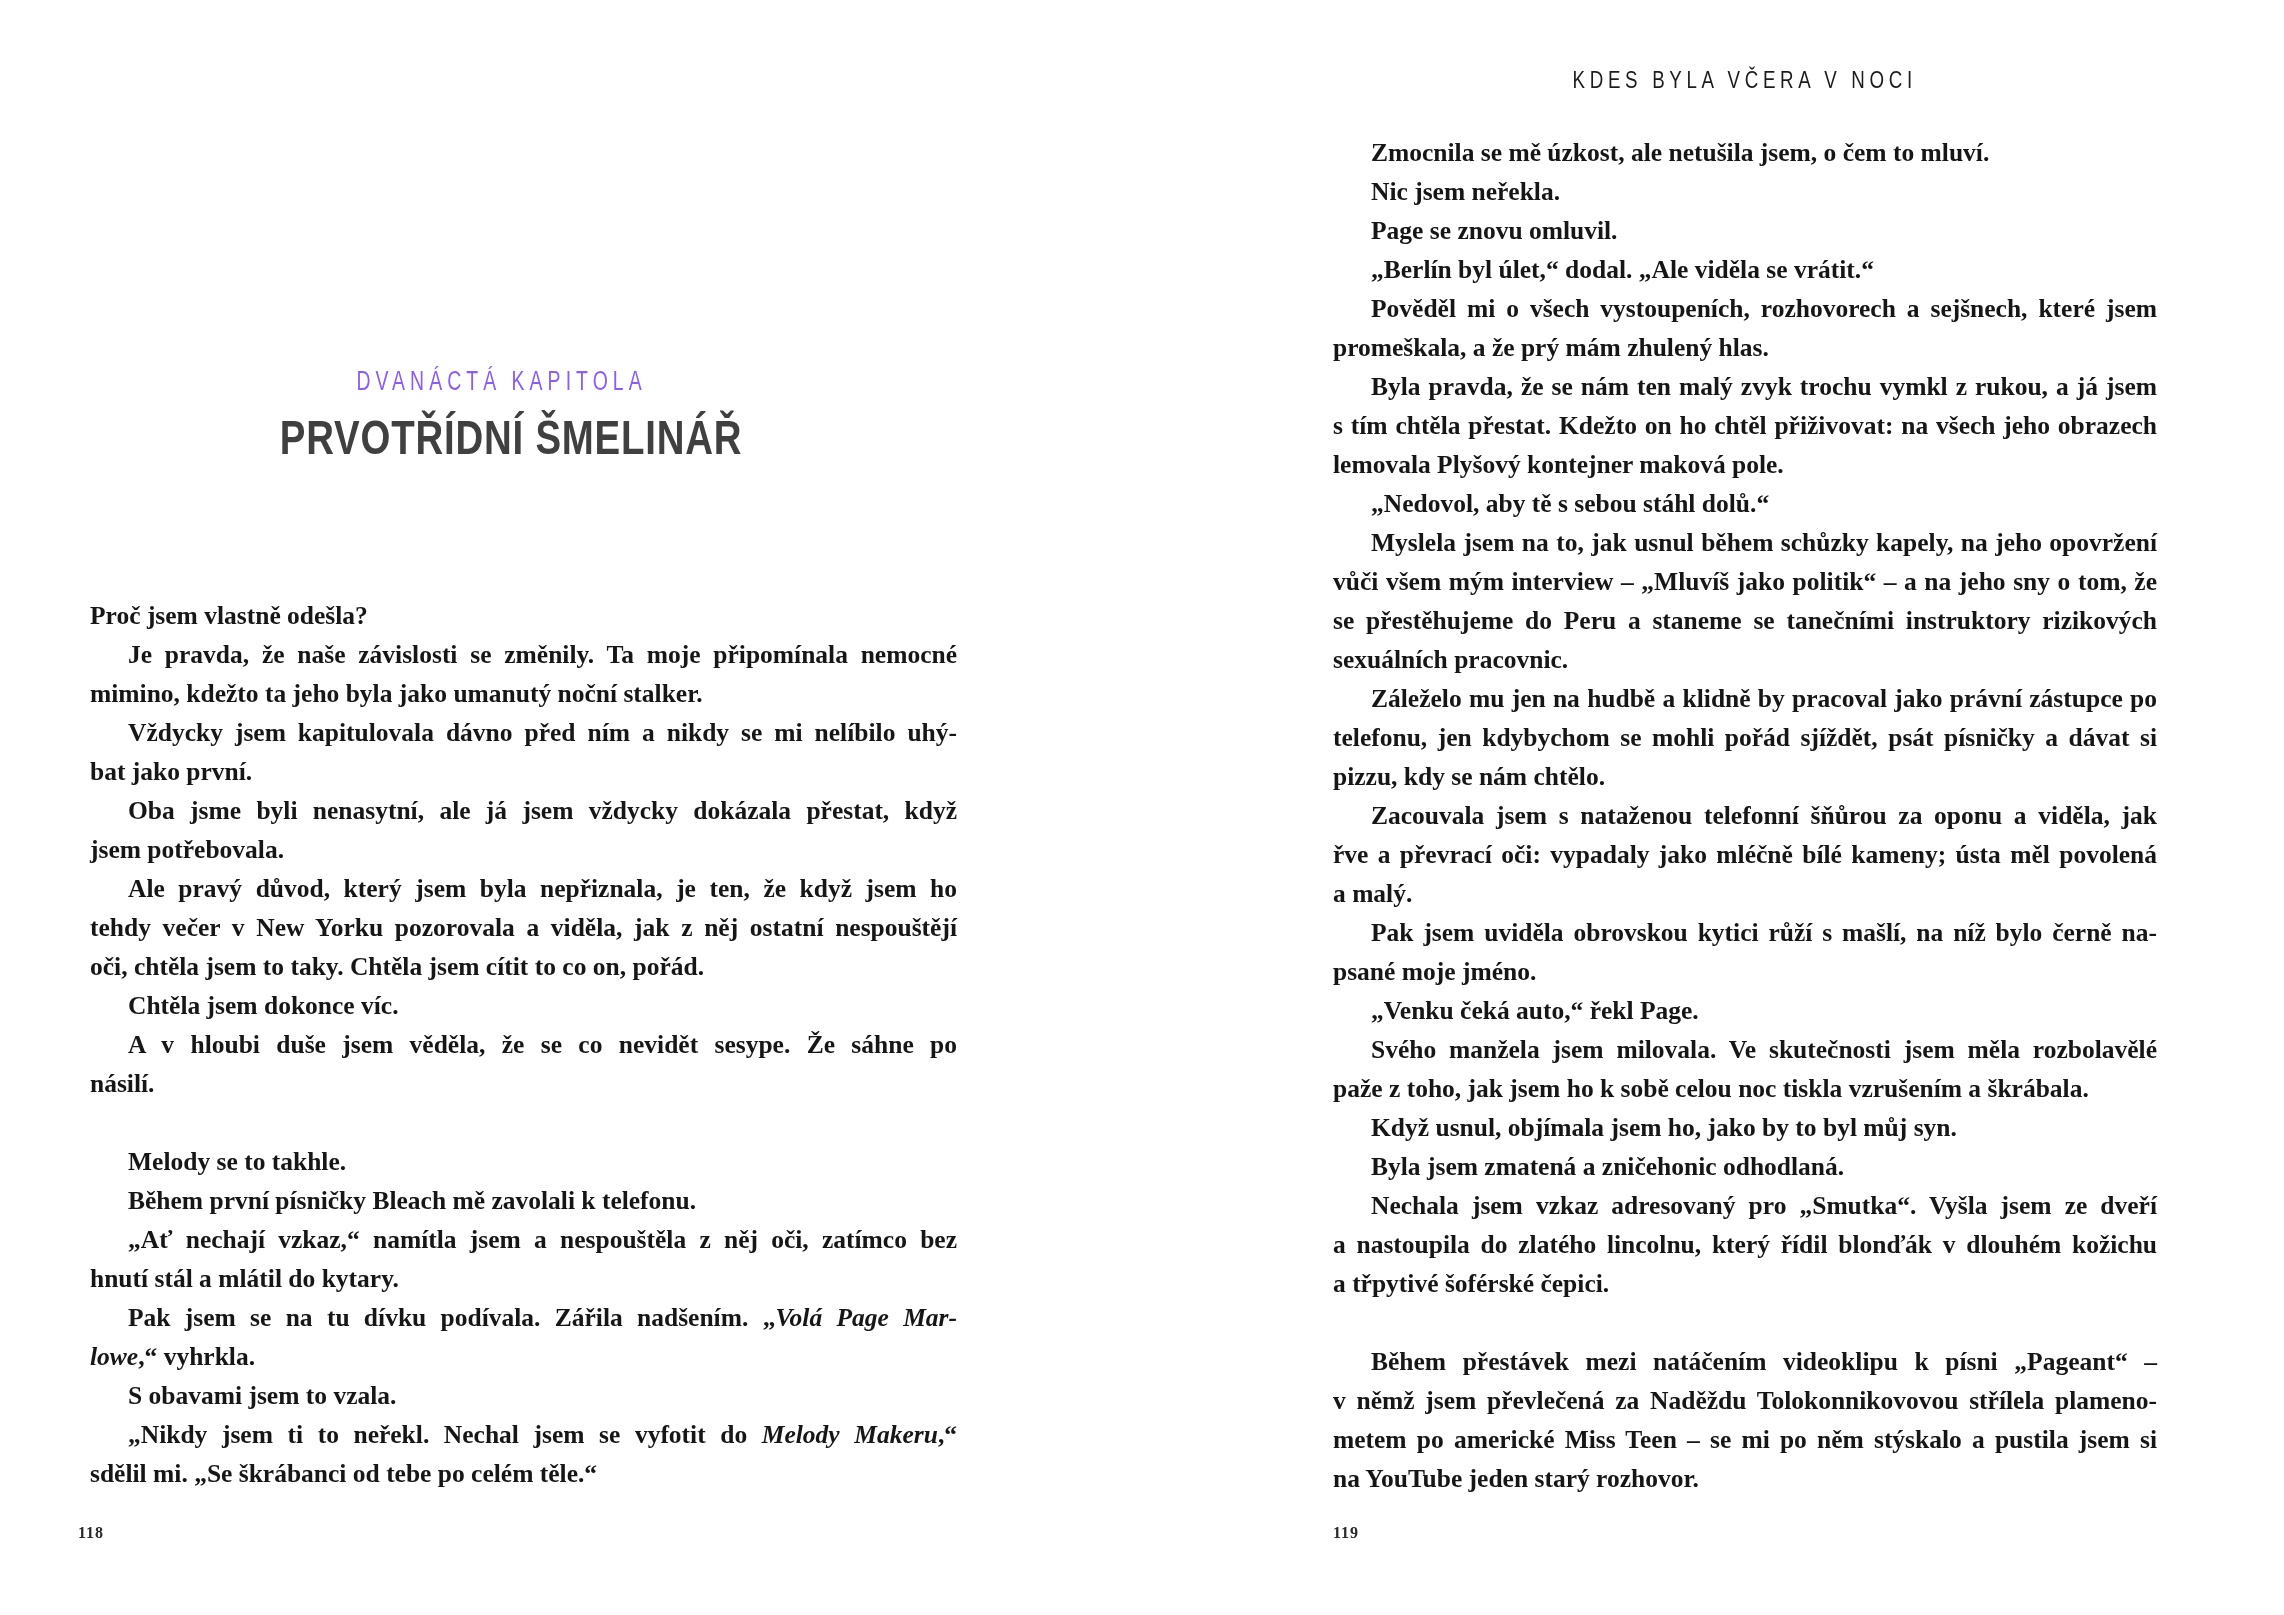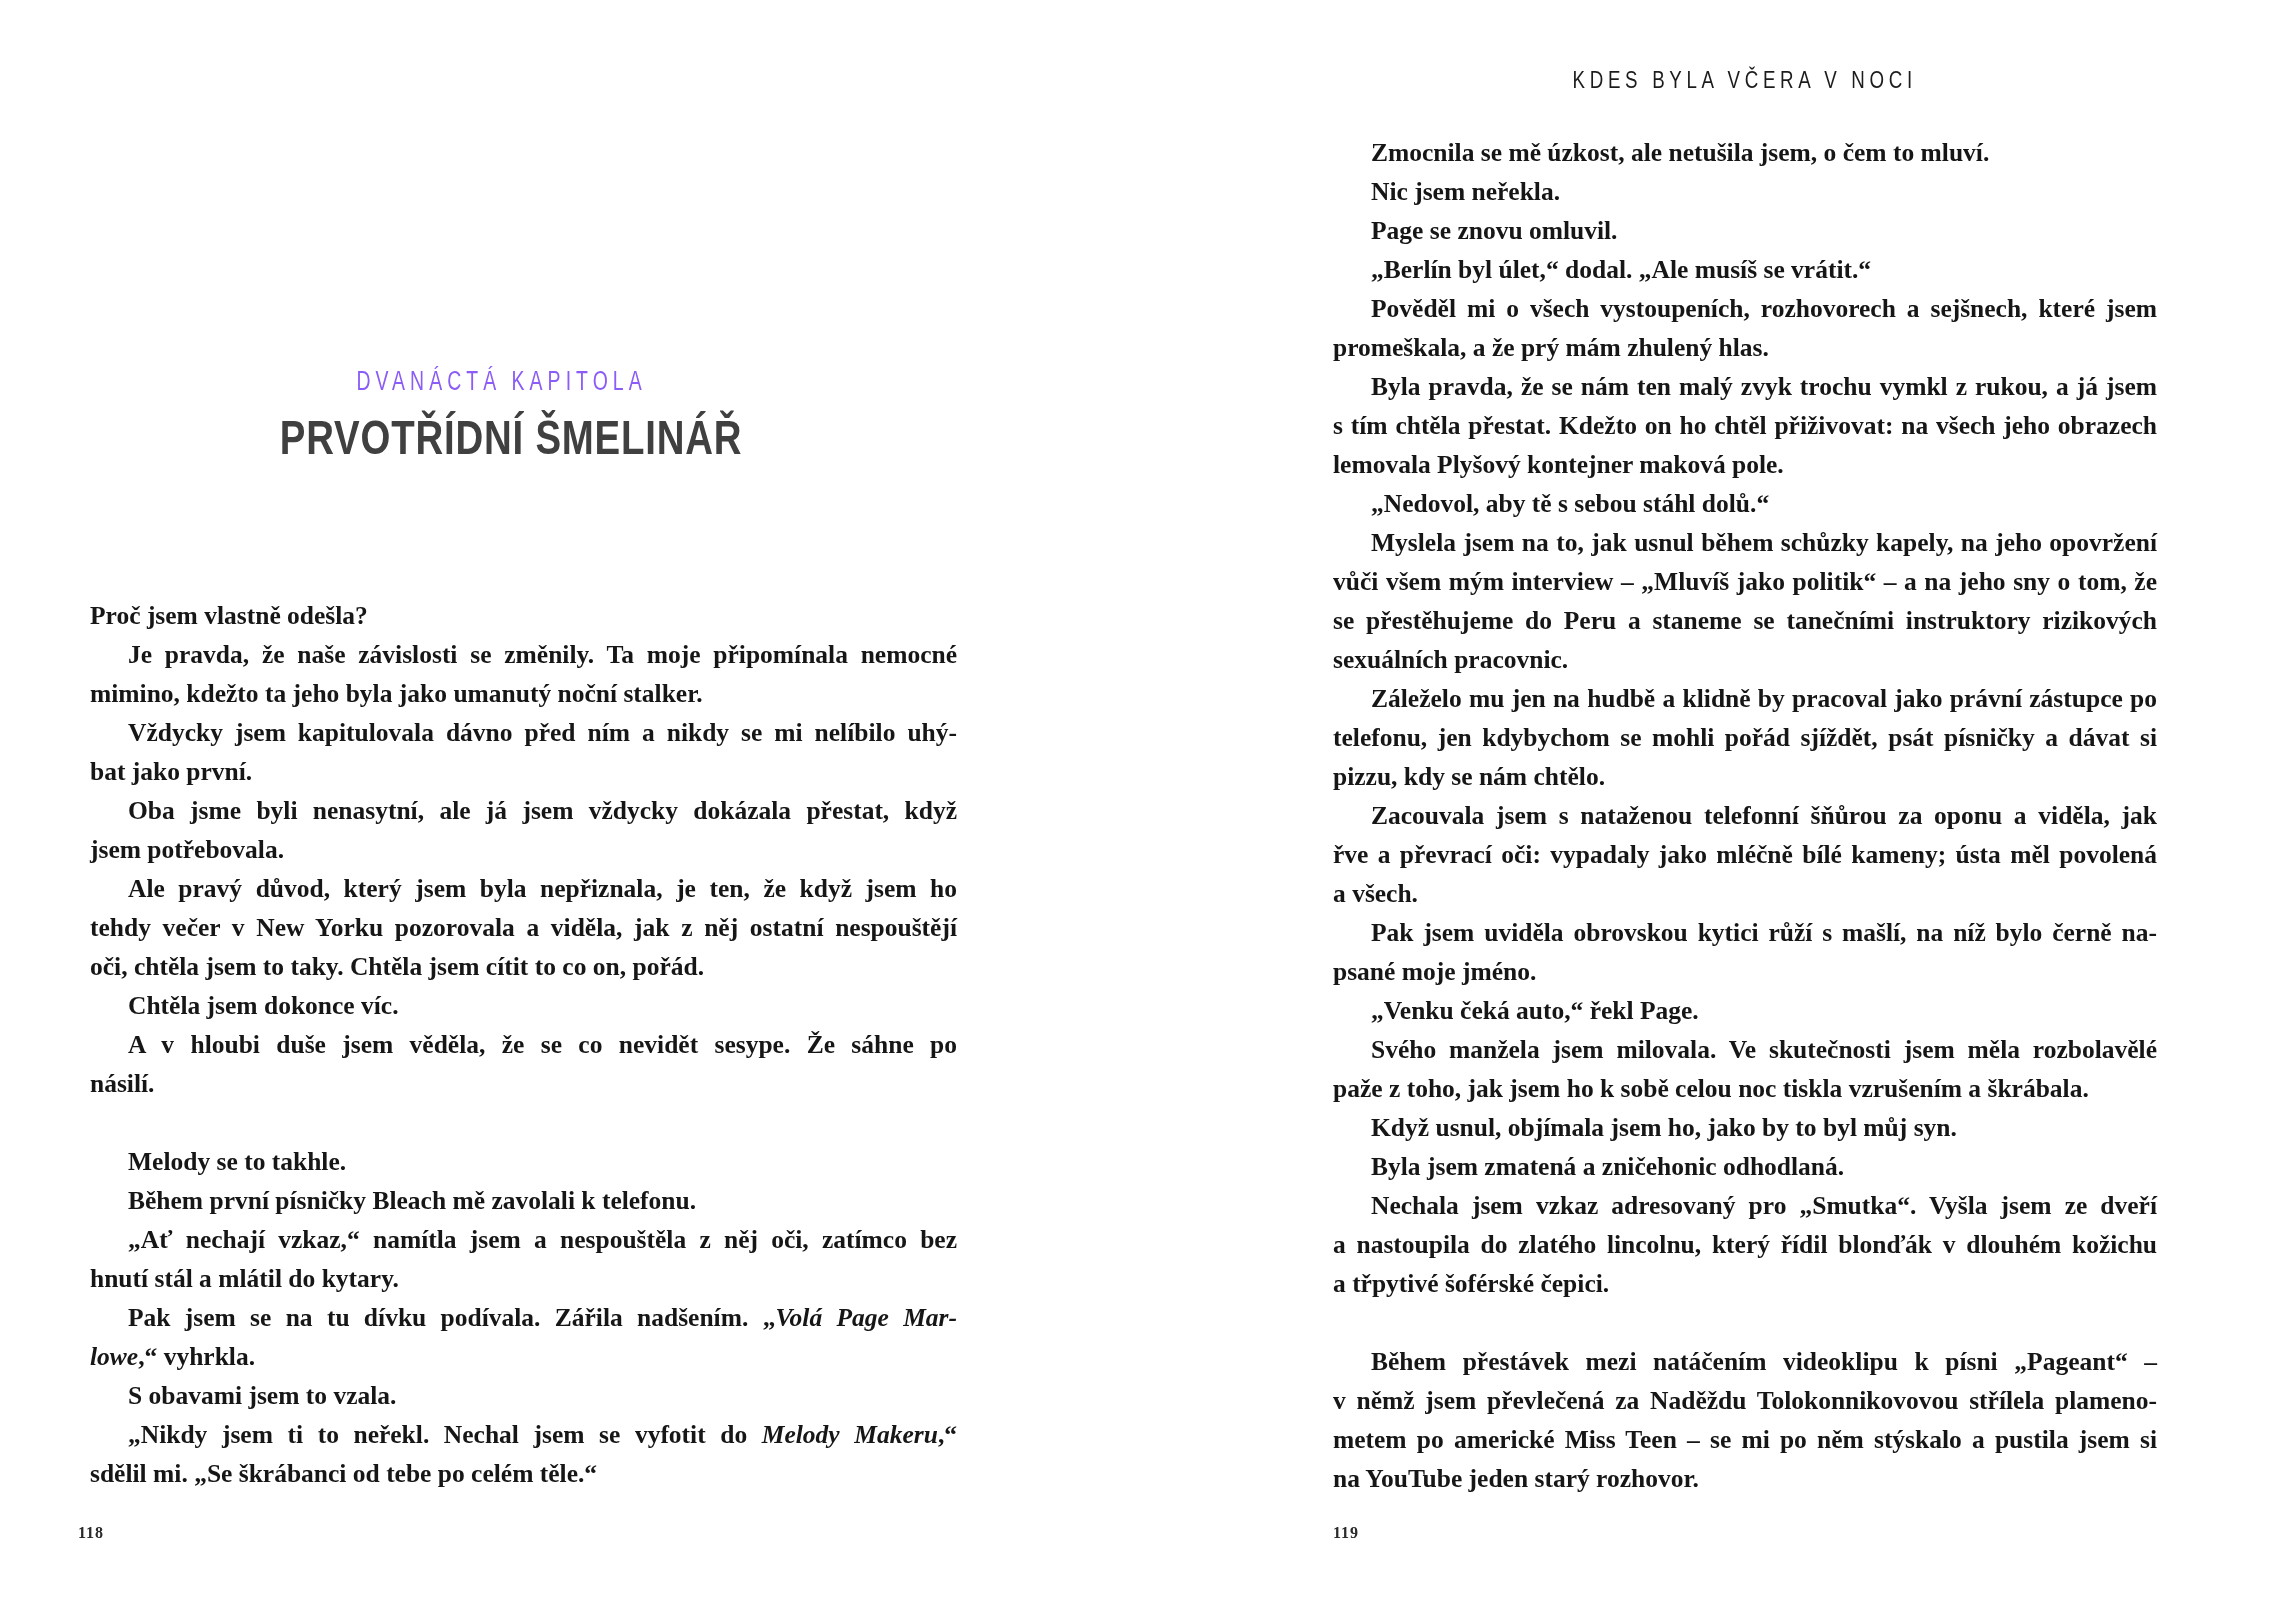--- a/index.html
+++ b/index.html
@@ -163,21 +163,21 @@
     <div class="para">
       <div class="line ind">Zmocnila se mě úzkost, ale netušila jsem, o čem to mluví.</div>
     </div>
     <div class="para">
       <div class="line ind">Nic jsem neřekla.</div>
     </div>
     <div class="para">
       <div class="line ind">Page se znovu omluvil.</div>
     </div>
     <div class="para">
-      <div class="line ind">„Berlín byl úlet,“ dodal. „Ale musíš se vrátit.“</div>
+      <div class="line ind">„Berlín byl úlet,“ dodal. „Ale viděla se vrátit.“</div>
     </div>
     <div class="para">
       <div class="line jl ind">Pověděl mi o všech vystoupeních, rozhovorech a sejšnech, které jsem</div>
       <div class="line">promeškala, a že prý mám zhulený hlas.</div>
     </div>
     <div class="para">
       <div class="line jl ind">Byla pravda, že se nám ten malý zvyk trochu vymkl z rukou, a já jsem</div>
       <div class="line jl">s tím chtěla přestat. Kdežto on ho chtěl přiživovat: na všech jeho obrazech</div>
       <div class="line">lemovala Plyšový kontejner maková pole.</div>
     </div>
@@ -191,21 +191,21 @@
       <div class="line">sexuálních pracovnic.</div>
     </div>
     <div class="para">
       <div class="line jl ind">Záleželo mu jen na hudbě a klidně by pracoval jako právní zástupce po</div>
       <div class="line jl">telefonu, jen kdybychom se mohli pořád sjíždět, psát písničky a dávat si</div>
       <div class="line">pizzu, kdy se nám chtělo.</div>
     </div>
     <div class="para">
       <div class="line jl ind">Zacouvala jsem s nataženou telefonní šňůrou za oponu a viděla, jak</div>
       <div class="line jl">řve a převrací oči: vypadaly jako mléčně bílé kameny; ústa měl povolená</div>
-      <div class="line">a všech.</div>
+      <div class="line">a malý.</div>
     </div>
     <div class="para">
       <div class="line jl ind">Pak jsem uviděla obrovskou kytici růží s mašlí, na níž bylo černě na-</div>
       <div class="line">psané moje jméno.</div>
     </div>
     <div class="para">
       <div class="line ind">„Venku čeká auto,“ řekl Page.</div>
     </div>
     <div class="para">
       <div class="line jl ind">Svého manžela jsem milovala. Ve skutečnosti jsem měla rozbolavělé</div>

